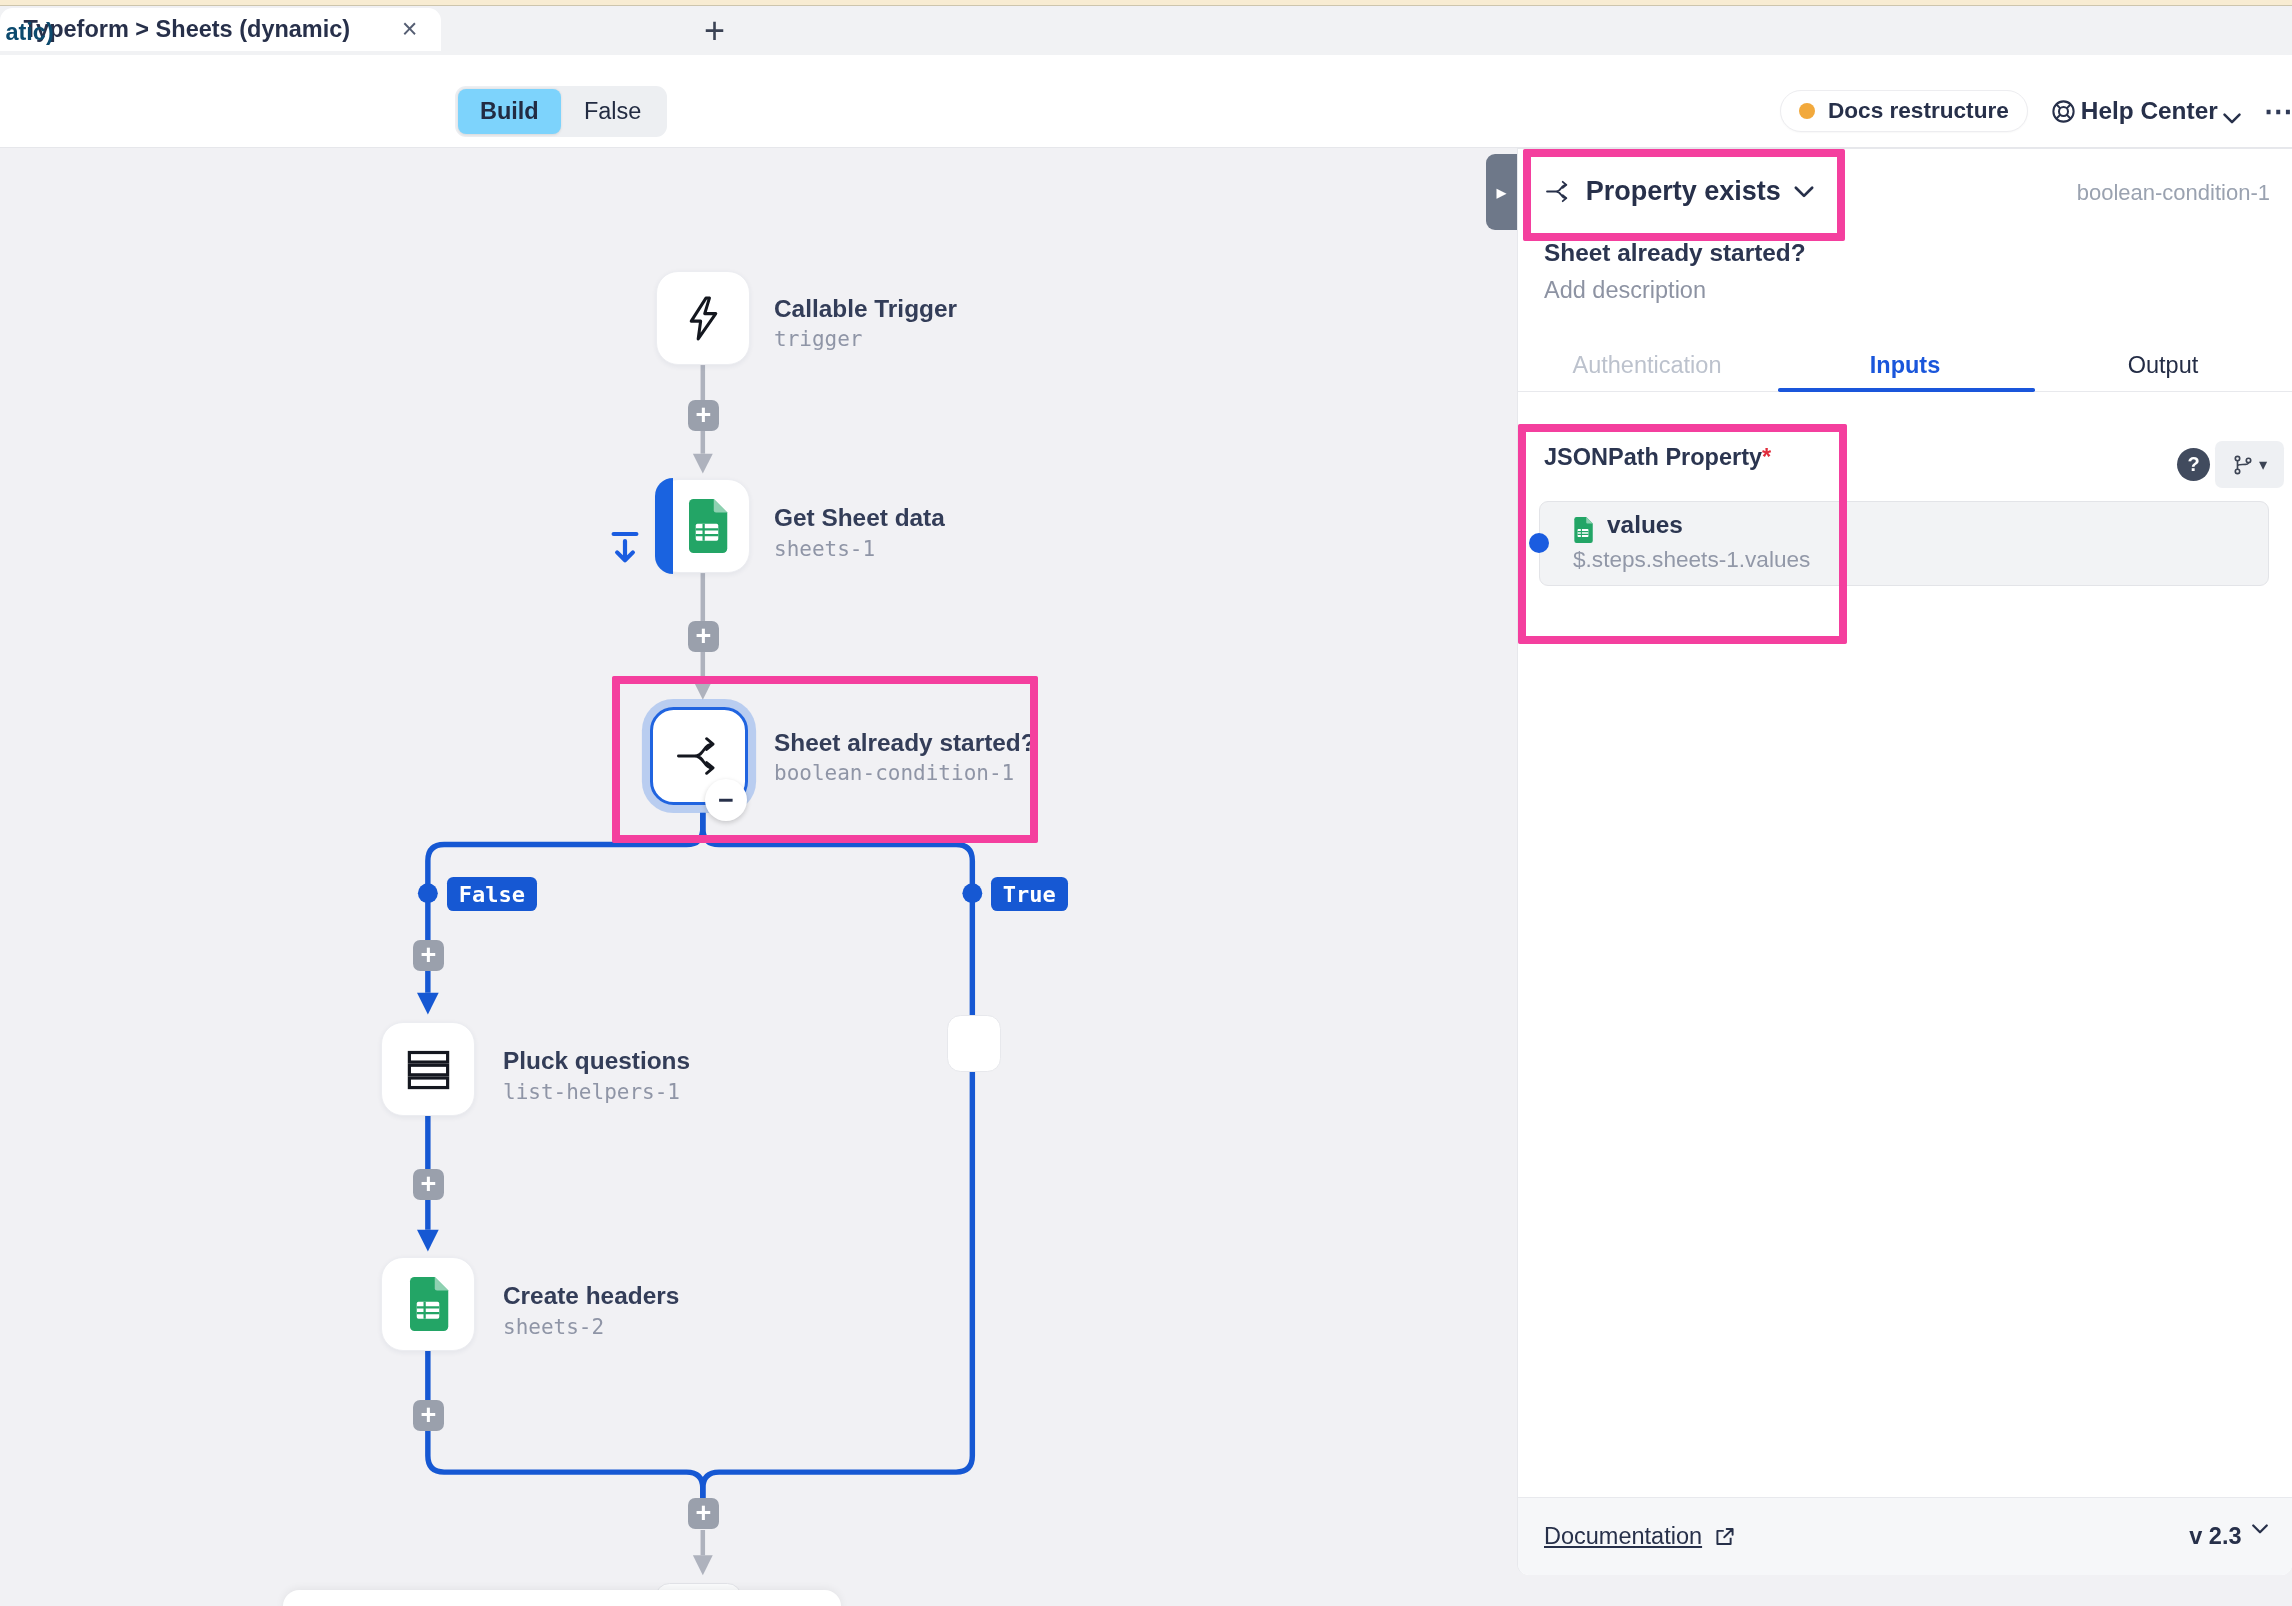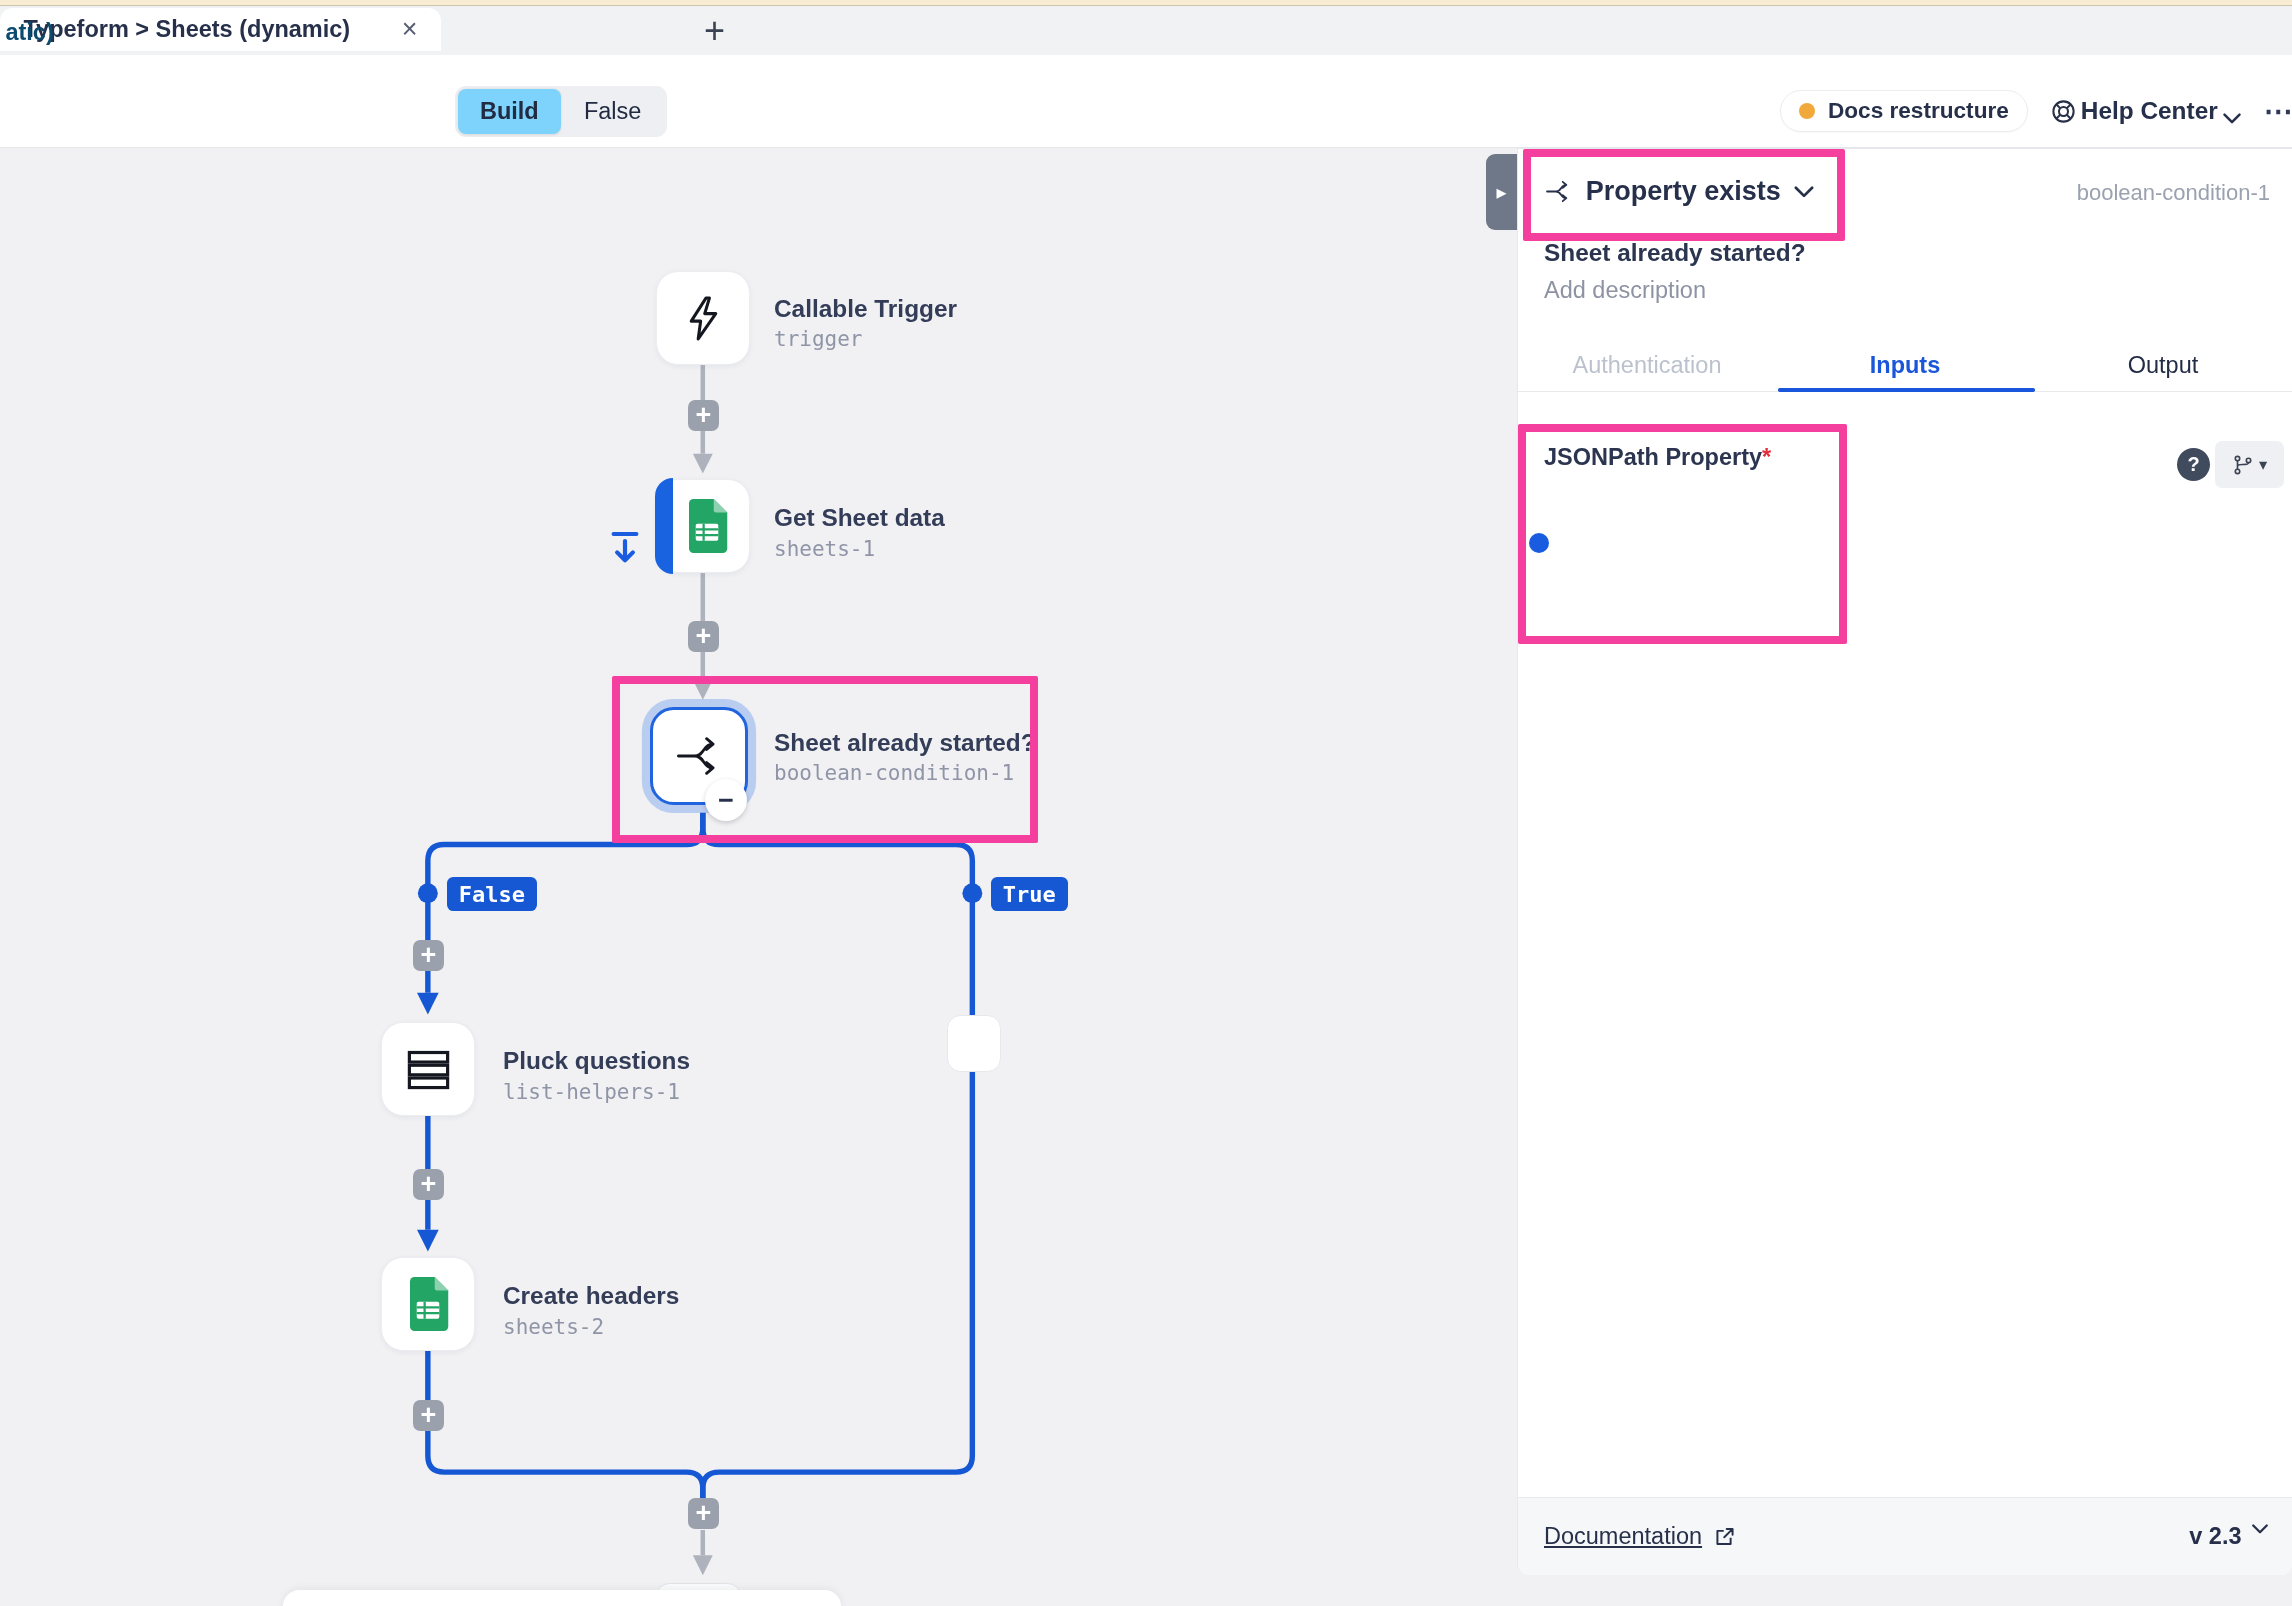--- a/index.html
+++ b/index.html
@@ -268,20 +268,30 @@
     <div class="abs vardrop">
       <svg width="22" height="22" viewBox="0 0 24 24">
         <circle cx="6" cy="5" r="2.4" fill="none" stroke="#3c4454" stroke-width="1.8"></circle>
         <circle cx="6" cy="19" r="2.4" fill="none" stroke="#3c4454" stroke-width="1.8"></circle>
         <circle cx="18" cy="7" r="2.4" fill="none" stroke="#3c4454" stroke-width="1.8"></circle>
         <path d="M6 7.5 V16.5 M6 13 C6 10 18 13 18 9.5" fill="none" stroke="#3c4454" stroke-width="1.8"></path>
       </svg>
       <span class="caret">▾</span>
     </div>
 
+    <div class="abs valuebox">
+      <svg class="abs" style="left:33px;top:14.5px" width="20" height="26" viewBox="0 0 36 48">
+        <path d="M6 0 H24 L36 12 V44 a4 4 0 0 1 -4 4 H6 a4 4 0 0 1 -4 -4 V4 a4 4 0 0 1 4 -4 Z" fill="#23a566"></path>
+        <path d="M24 0 V10 a2 2 0 0 0 2 2 H36 Z" fill="#8ed1b1"></path>
+        <rect x="8" y="22" width="20" height="15" rx="1.5" fill="#fff"></rect>
+        <path d="M8 27 H28 M8 32 H28 M15 22 V37" stroke="#23a566" stroke-width="2"></path>
+      </svg>
+      <div class="abs val-name nowrap">values</div>
+      <div class="abs val-path nowrap">$.steps.sheets-1.values</div>
+    </div>
     <div class="abs bluedot"></div>
 
     <div class="pinkbox" style="left:5.4px;top:0px;width:322px;height:92px"></div>
     <div class="pinkbox" style="left:0px;top:275px;width:329px;height:220px"></div>
 
     <div class="panel-footer">
       <div class="doclink">
         <span class="txt">Documentation</span>
         <svg width="23.5" height="23.5" viewBox="0 0 24 24">
           <path d="M18 13 V19.5 H4.5 V6 H11" fill="none" stroke="#27304a" stroke-width="2" stroke-linejoin="round"></path>

